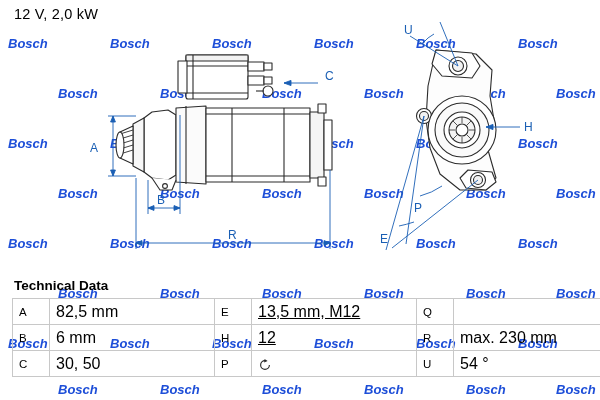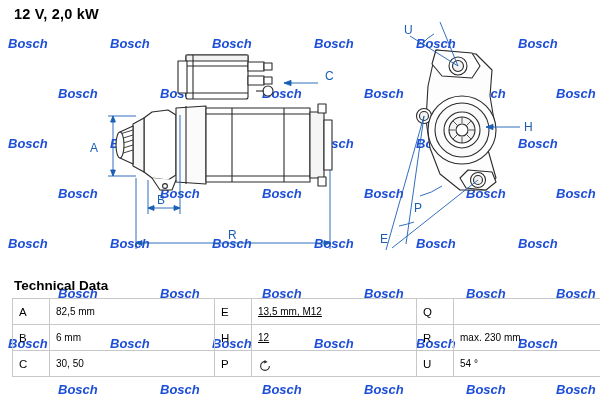--- a/index.html
+++ b/index.html
@@ -20,21 +20,21 @@
     width: 600px;
     height: 400px;
   }
 
   
   .title {
     position: absolute;
     left: 14px;
     top: 6px;
     font-size: 14.5px;
-    font-weight: bold;
+    font-weight: normal;
     letter-spacing: 0.2px;
   }
 
   
   .wm {
     position: absolute;
     font-size: 13px;
     font-style: italic;
     font-weight: bold;
     color: #1d4ed8;
@@ -79,21 +79,21 @@
     padding: 0 6px;
     vertical-align: middle;
     white-space: nowrap;
     overflow: hidden;
   }
   td.key {
     width: 24px;
     text-align: left;
     font-size: 11.5px;
   }
-  td.val { font-size: 10px; margin-left: 16px; }
+  td.val { font-size: 16px; margin-left: 16px; }
   .col-a { width: 24px; }
   .col-av { width: 152px; }
   .col-b { width: 24px; }
   .col-bv { width: 152px; text-decoration: underline; }
   .col-c { width: 24px; }
   .col-cv { width: 152px; }
 
   .rot-icon {
     display: inline-block;
     width: 14px;

